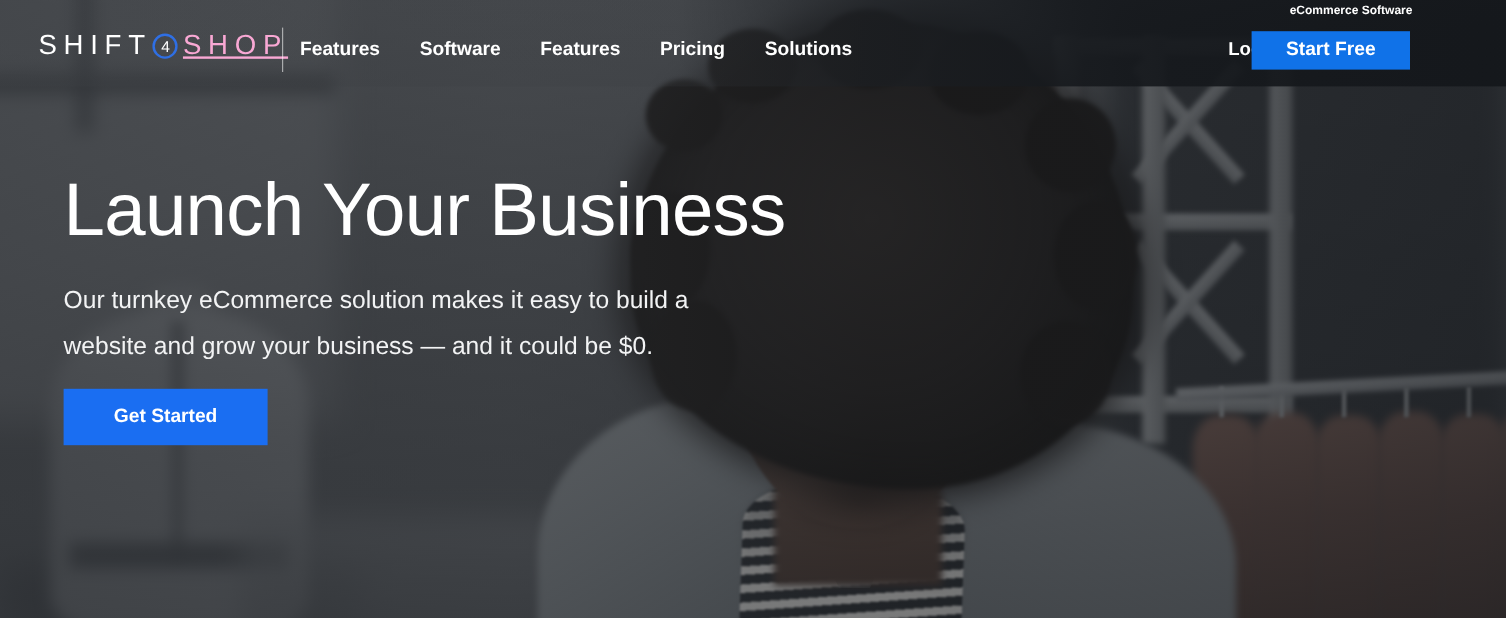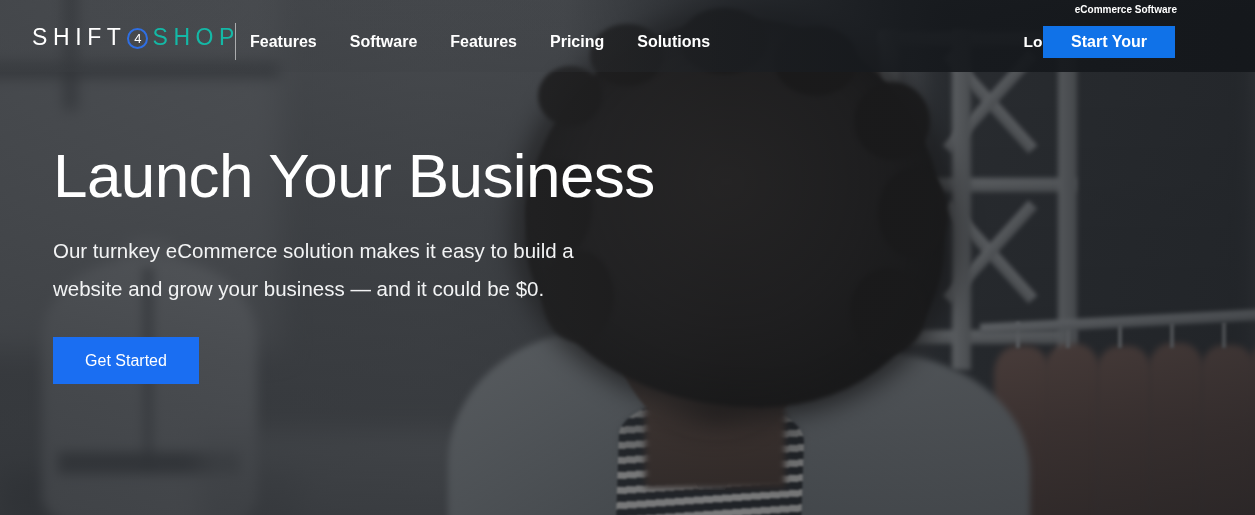--- a/index.html
+++ b/index.html
@@ -269,21 +269,21 @@
     font-size: 23px; letter-spacing: 5.6px; font-weight: 400;
     user-select: none; line-height: 1;
   }
   .logo-shift { color: #ffffff; }
   .logo-four {
     display: inline-flex; align-items: center; justify-content: center;
     width: 21px; height: 21px; border: 2px solid #2f6fe4; border-radius: 50%;
     color: #ffffff; font-size: 13px; letter-spacing: 0; margin: 0 4px 0 1px;
     font-weight: 500;
   }
-  .logo-shop { color: #14b8a6; }
+  .logo-shop { color: #f9a8d4; text-decoration: underline; }
 
   .nav-divider {
     position: absolute; left: 235px; top: 23px; width: 1px; height: 37px;
     background: rgba(255,255,255,.55);
   }
   .nav {
     position: absolute; left: 250px; top: 31px;
     display: flex; gap: 33px; align-items: center;
   }
   .nav-item {
@@ -313,23 +313,23 @@
   .headline {
     color: #ffffff; font-size: 62px; font-weight: 400; line-height: 60px;
     letter-spacing: -0.6px; white-space: nowrap;
   }
   .subhead {
     margin-top: 26px;
     color: #f2f3f4; font-size: 20.5px; font-weight: 400; line-height: 38px;
     max-width: 530px;
   }
   .cta {
-    margin-top: 29px; width: 146px; height: 47px;
+    margin-top: 16px; width: 170px; height: 47px;
     background: #1a6ef2; color: #ffffff;
-    font-size: 16px; font-weight: 400;
+    font-size: 16px; font-weight: 700;
     display: flex; align-items: center; justify-content: center;
     border: none; cursor: pointer; font-family: inherit;
   }
 </style>
 </head>
 <body>
 
 <div class="hero">
 
   <div class="photo">
@@ -424,21 +424,21 @@
     <nav class="nav">
       <span class="nav-item">Features</span>
       <span class="nav-item">Software</span>
       <span class="nav-item">Features</span>
       <span class="nav-item">Pricing</span>
       <span class="nav-item">Solutions</span>
     </nav>
 
     <div class="tagline">eCommerce Software</div>
     <div class="login">Log In</div>
-    <button class="start-free">Start Your</button>
+    <button class="start-free">Start Free</button>
   </div>
 
   <div class="hero-copy">
     <h1 class="headline">Launch Your Business</h1>
     <p class="subhead">Our turnkey eCommerce solution makes it easy to build a website and grow your business — and it could be $0.</p>
     <button class="cta">Get Started</button>
   </div>
 
 </div>
 

